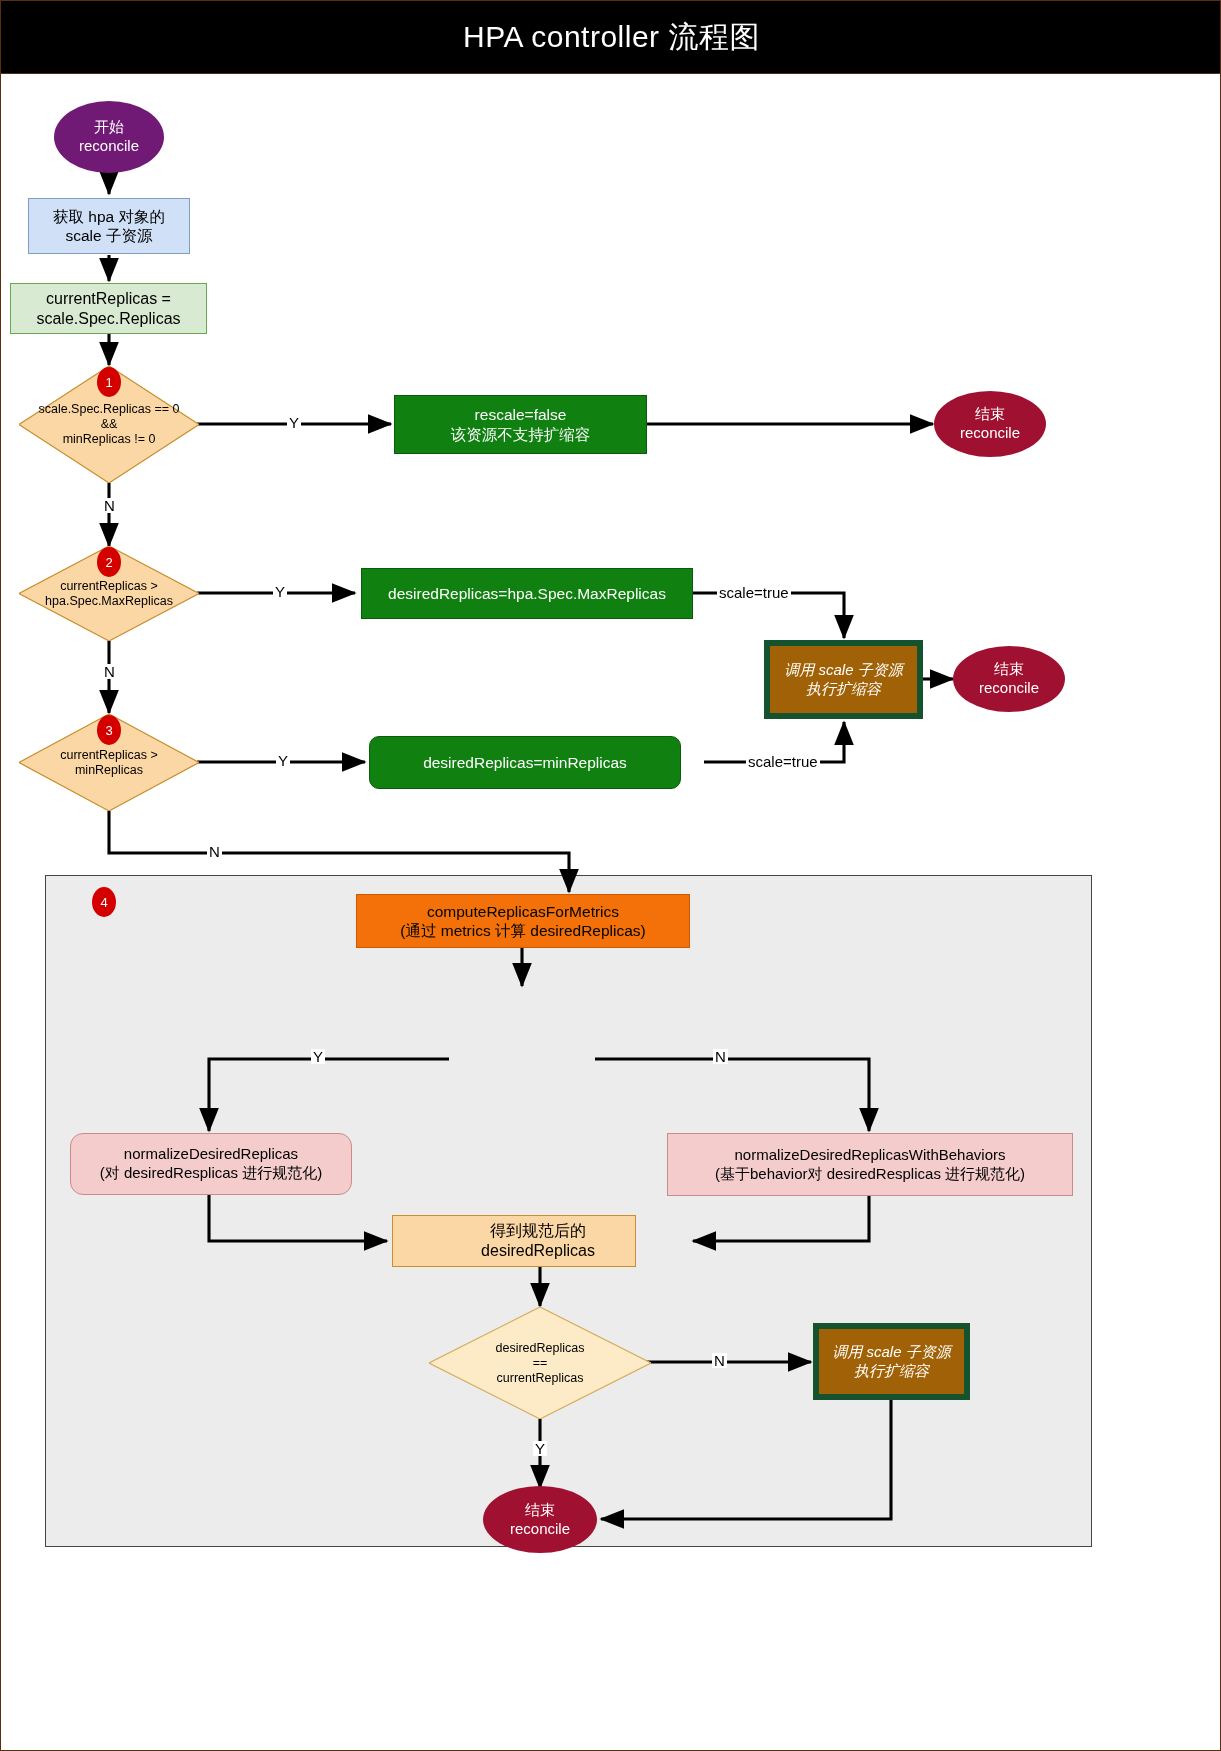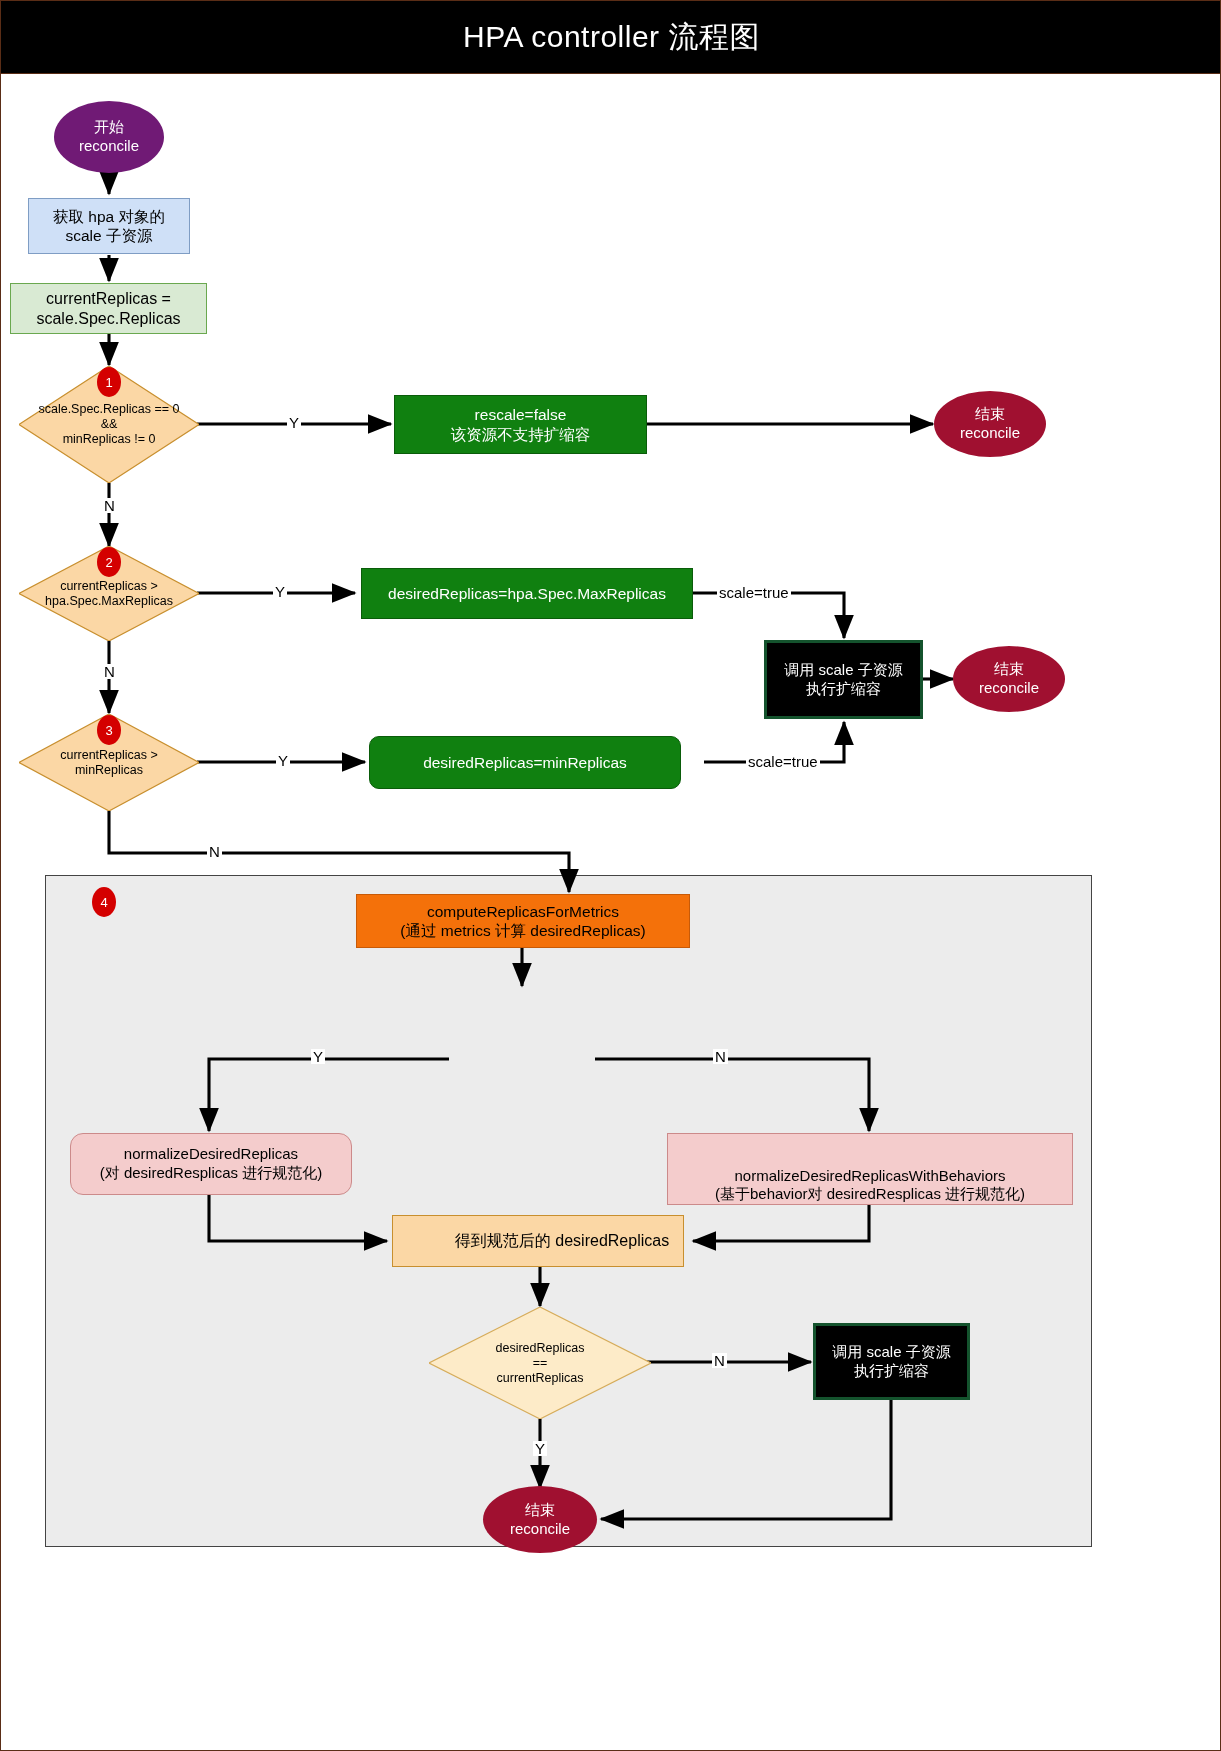--- a/index.html
+++ b/index.html
@@ -75,24 +75,25 @@
     color: #000000;
     font-size: 16px;
   }
   .box-green-dark {
     background: #108010;
     border: 1px solid #0a5c0a;
     color: #ffffff;
     font-size: 15.5px;
   }
   .box-blue {
-    background: #000000;
-    border: 3px solid #14532d;
-    color: #ffffff;
-    font-size: 15px;
+    background: #a16207;
+    border: 6px solid #14532d;
+    color: #ffffff;
+    font-size: 15px;
+    font-style: italic;
   }
   .box-orange {
     background: #f4710a;
     border: 1px solid #c85a07;
     color: #000000;
     font-size: 15.5px;
   }
   .box-orange-light {
     background: #fbd7a5;
     border: 1px solid #c88f2e;
@@ -330,26 +331,26 @@
     <span class="lbl">computeReplicasForMetrics
 (通过 metrics 计算 desiredReplicas)</span>
   </div>
 
 
   <div class="node box-pink" style="left:69px; top:1132px; width:282px; height:62px;border-radius:13px;">
     <span class="lbl">normalizeDesiredReplicas
 (对 desiredResplicas 进行规范化)</span>
   </div>
 
-  <div class="node box-pink" style="left:666px; top:1132px; width:406px; height:72px;align-items:flex-end;">
+  <div class="node box-pink" style="left:666px; top:1132px; width:406px; height:63px;">
     <span class="lbl">normalizeDesiredReplicasWithBehaviors
 (基于behavior对 desiredResplicas 进行规范化)</span>
   </div>
 
-  <div class="node box-orange-light" style="left:391px; top:1214px; width:292px; height:52px;padding-left:48px;">
+  <div class="node box-orange-light" style="left:391px; top:1214px; width:244px; height:52px;padding-left:48px;">
     <span class="lbl">得到规范后的 desiredReplicas</span>
   </div>
 
   <div class="diamond" style="left:428px; top:1306px; width:222px; height:112px;">
     <svg viewBox="0 0 222 112" preserveAspectRatio="none">
       <polygon points="111,0 222,56 111,112 0,56" fill="#fdebc8" stroke="#d6ac5a" stroke-width="1.2"></polygon>
     </svg>
     <span class="lbl">desiredReplicas
 ==
 currentReplicas</span>

